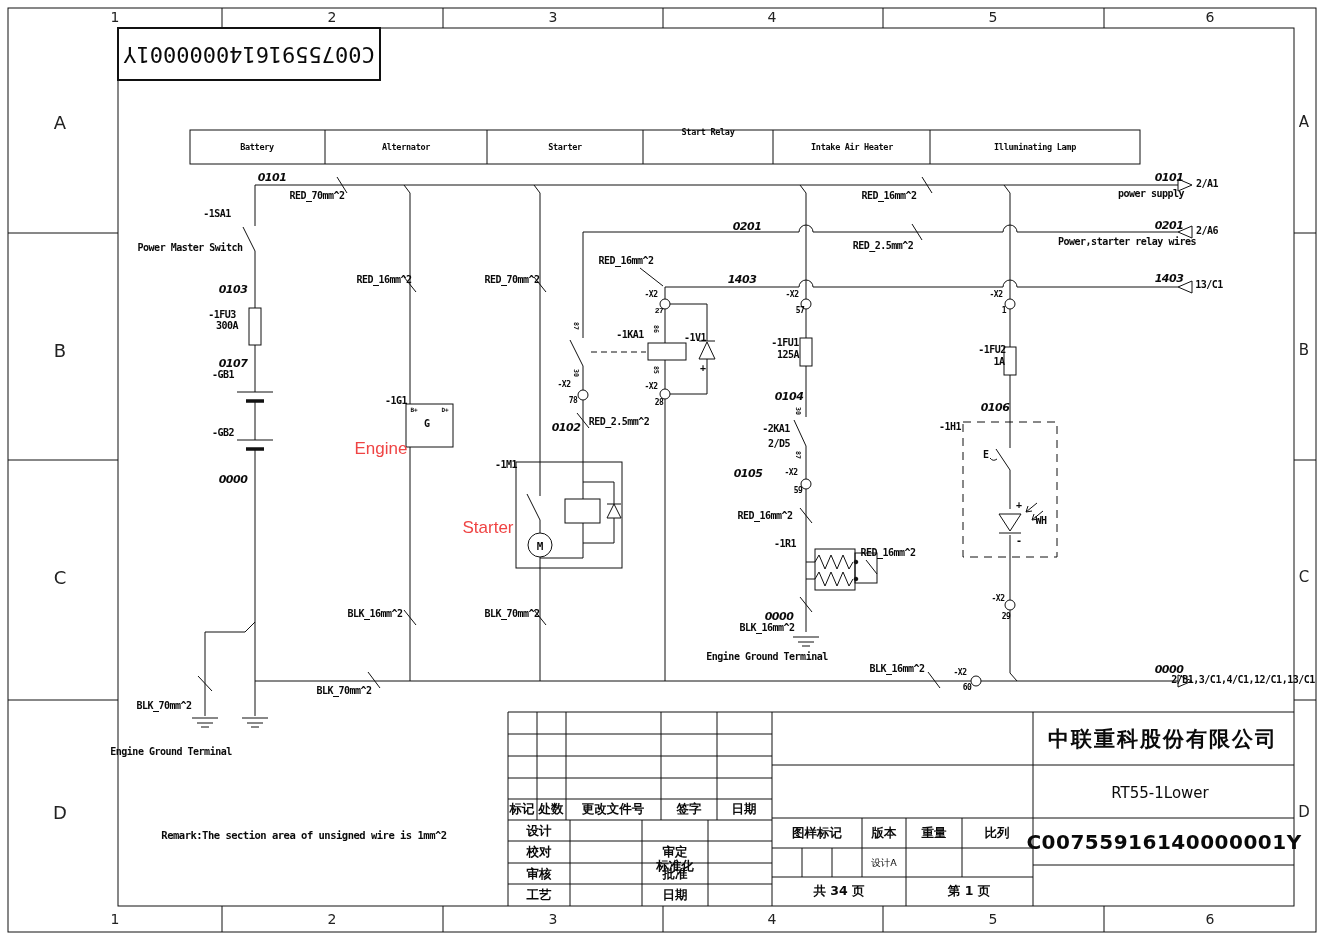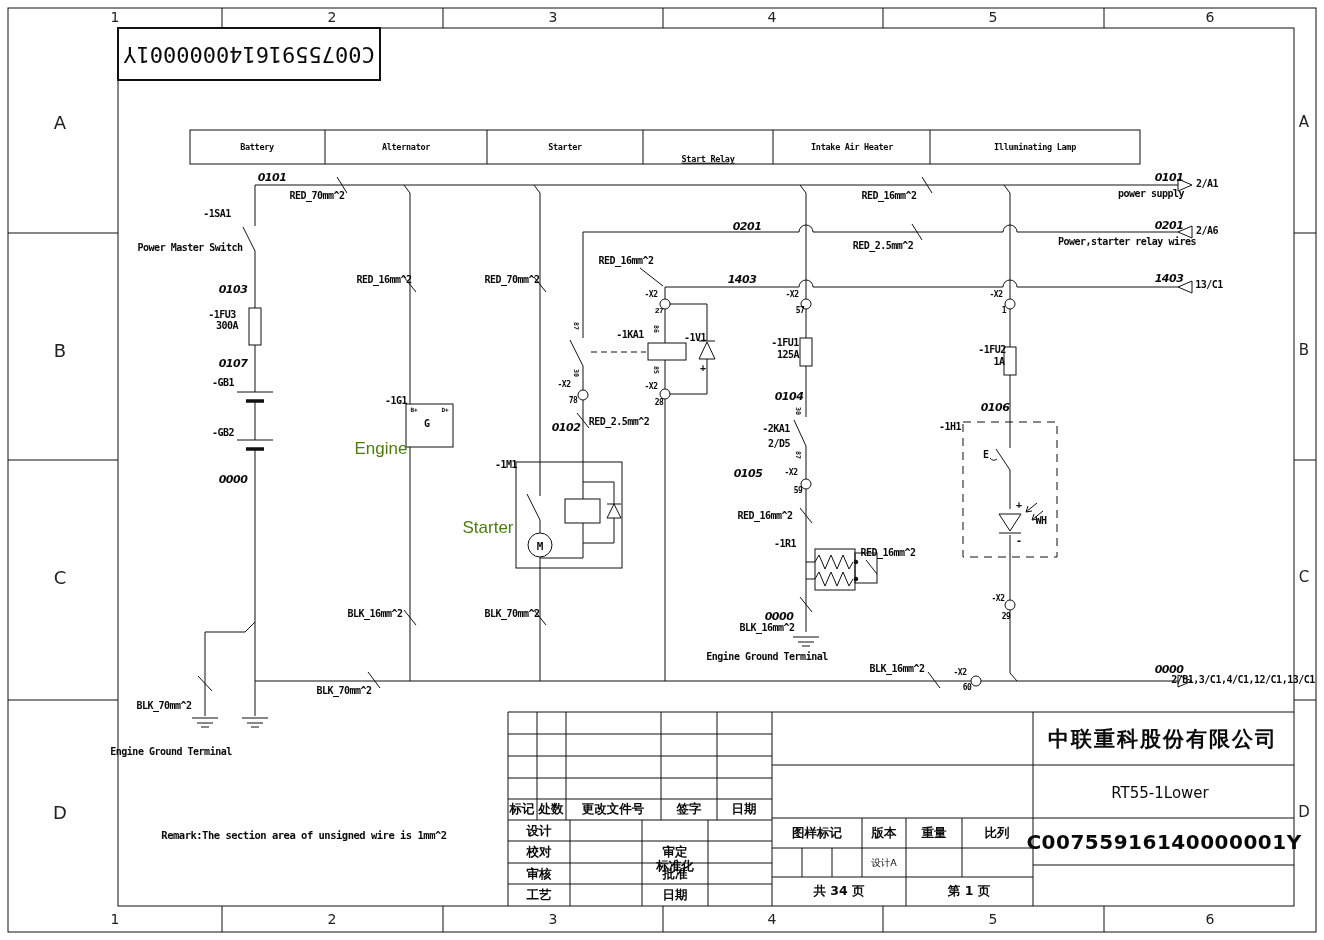--- a/index.html
+++ b/index.html
@@ -11,21 +11,21 @@
   .gl{font:18px "DejaVu Sans",sans-serif;color:#222}
   .glr{font:15px "DejaVu Sans",sans-serif;color:#222}
   .hb{font-weight:bold;font-size:8.5px;letter-spacing:-0.3px}
   .wn{font:italic bold 11px "DejaVu Sans",sans-serif;letter-spacing:-0.5px}
   .wl{font-weight:bold;font-size:10px;letter-spacing:-0.5px}
   .sm{font-weight:bold;font-size:8px;letter-spacing:-0.5px}
   .rot{font-weight:bold;font-size:6.5px;transform:translate(-50%,-50%) rotate(90deg)}
   .sym{font-weight:bold;font-size:10px}
   .msym{font-weight:bold;font-size:11px}
   .tiny{font-weight:bold;font-size:6px}
-  .big{font:17px "Liberation Sans",sans-serif;color:#4d7c0f}
+  .big{font:17px "Liberation Sans",sans-serif;color:#ef4444}
   .rem{font-weight:bold;font-size:10.5px;letter-spacing:-0.5px}
   .cn{font:bold 12.5px "DejaVu Sans",sans-serif}
   .cns{font:9.5px "DejaVu Sans",sans-serif}
   .co{font:bold 21px "DejaVu Sans",sans-serif;letter-spacing:2px}
   .mo{font:15px "DejaVu Sans",sans-serif}
   .dn{font:bold 20px "DejaVu Sans",sans-serif;letter-spacing:0.5px}
   .bc{font-size:22px;transform:translate(-50%,-50%) rotate(180deg)}
 </style>
 </head>
 <body>
@@ -155,21 +155,21 @@
       <div class="lbl gl" style="left: 60px; top: 577px;">C</div>
       <div class="lbl gl" style="left: 60px; top: 812px;">D</div>
       <div class="lbl glr" style="left: 1304px; top: 122px;">A</div>
       <div class="lbl glr" style="left: 1304px; top: 350px;">B</div>
       <div class="lbl glr" style="left: 1304px; top: 577px;">C</div>
       <div class="lbl glr" style="left: 1304px; top: 812px;">D</div>
       <div class="lbl bc" style="left: 249px; top: 54px;">C00755916140000001Y</div>
       <div class="lbl hb" style="left: 257px; top: 147px;">Battery</div>
       <div class="lbl hb" style="left: 406px; top: 147px;">Alternator</div>
       <div class="lbl hb" style="left: 565px; top: 147px;">Starter</div>
-      <div class="lbl hb" style="left: 708px; top: 159px; text-decoration: underline;">Start Relay</div>
+      <div class="lbl hb" style="left: 708px; top: 132px;">Start Relay</div>
       <div class="lbl hb" style="left: 852px; top: 147px;">Intake Air Heater</div>
       <div class="lbl hb" style="left: 1035px; top: 147px;">Illuminating Lamp</div>
       <div class="lbl wn" style="left: 272px; top: 177px;">0101</div>
       <div class="lbl wn" style="left: 233px; top: 289px;">0103</div>
       <div class="lbl wn" style="left: 233px; top: 363px;">0107</div>
       <div class="lbl wn" style="left: 233px; top: 479px;">0000</div>
       <div class="lbl wn" style="left: 747px; top: 226px;">0201</div>
       <div class="lbl wn" style="left: 742px; top: 279px;">1403</div>
       <div class="lbl wn" style="left: 566px; top: 427px;">0102</div>
       <div class="lbl wn" style="left: 789px; top: 396px;">0104</div>
@@ -192,21 +192,21 @@
       <div class="lbl wl" style="left: 375px; top: 614px;">BLK_16mm^2</div>
       <div class="lbl wl" style="left: 512px; top: 614px;">BLK_70mm^2</div>
       <div class="lbl wl" style="left: 767px; top: 628px;">BLK_16mm^2</div>
       <div class="lbl wl" style="left: 344px; top: 691px;">BLK_70mm^2</div>
       <div class="lbl wl" style="left: 164px; top: 706px;">BLK_70mm^2</div>
       <div class="lbl wl" style="left: 897px; top: 669px;">BLK_16mm^2</div>
       <div class="lbl wl" style="left: 217px; top: 214px;">-1SA1</div>
       <div class="lbl wl" style="left: 190px; top: 248px;">Power Master Switch</div>
       <div class="lbl wl" style="left: 222px; top: 315px;">-1FU3</div>
       <div class="lbl wl" style="left: 227px; top: 326px;">300A</div>
-      <div class="lbl wl" style="left: 223px; top: 375px; margin-top: 8px;">-GB1</div>
+      <div class="lbl wl" style="left: 223px; top: 375px;">-GB1</div>
       <div class="lbl wl" style="left: 223px; top: 433px;">-GB2</div>
       <div class="lbl wl" style="left: 396px; top: 401px;">-1G1</div>
       <div class="lbl big" style="left: 381px; top: 449px;">Engine</div>
       <div class="lbl wl" style="left: 506px; top: 465px;">-1M1</div>
       <div class="lbl big" style="left: 488px; top: 528px;">Starter</div>
       <div class="lbl wl" style="left: 630px; top: 335px;">-1KA1</div>
       <div class="lbl wl" style="left: 695px; top: 338px;">-1V1</div>
       <div class="lbl wl" style="left: 785px; top: 343px;">-1FU1</div>
       <div class="lbl wl" style="left: 788px; top: 355px;">125A</div>
       <div class="lbl wl" style="left: 776px; top: 429px;">-2KA1</div>

